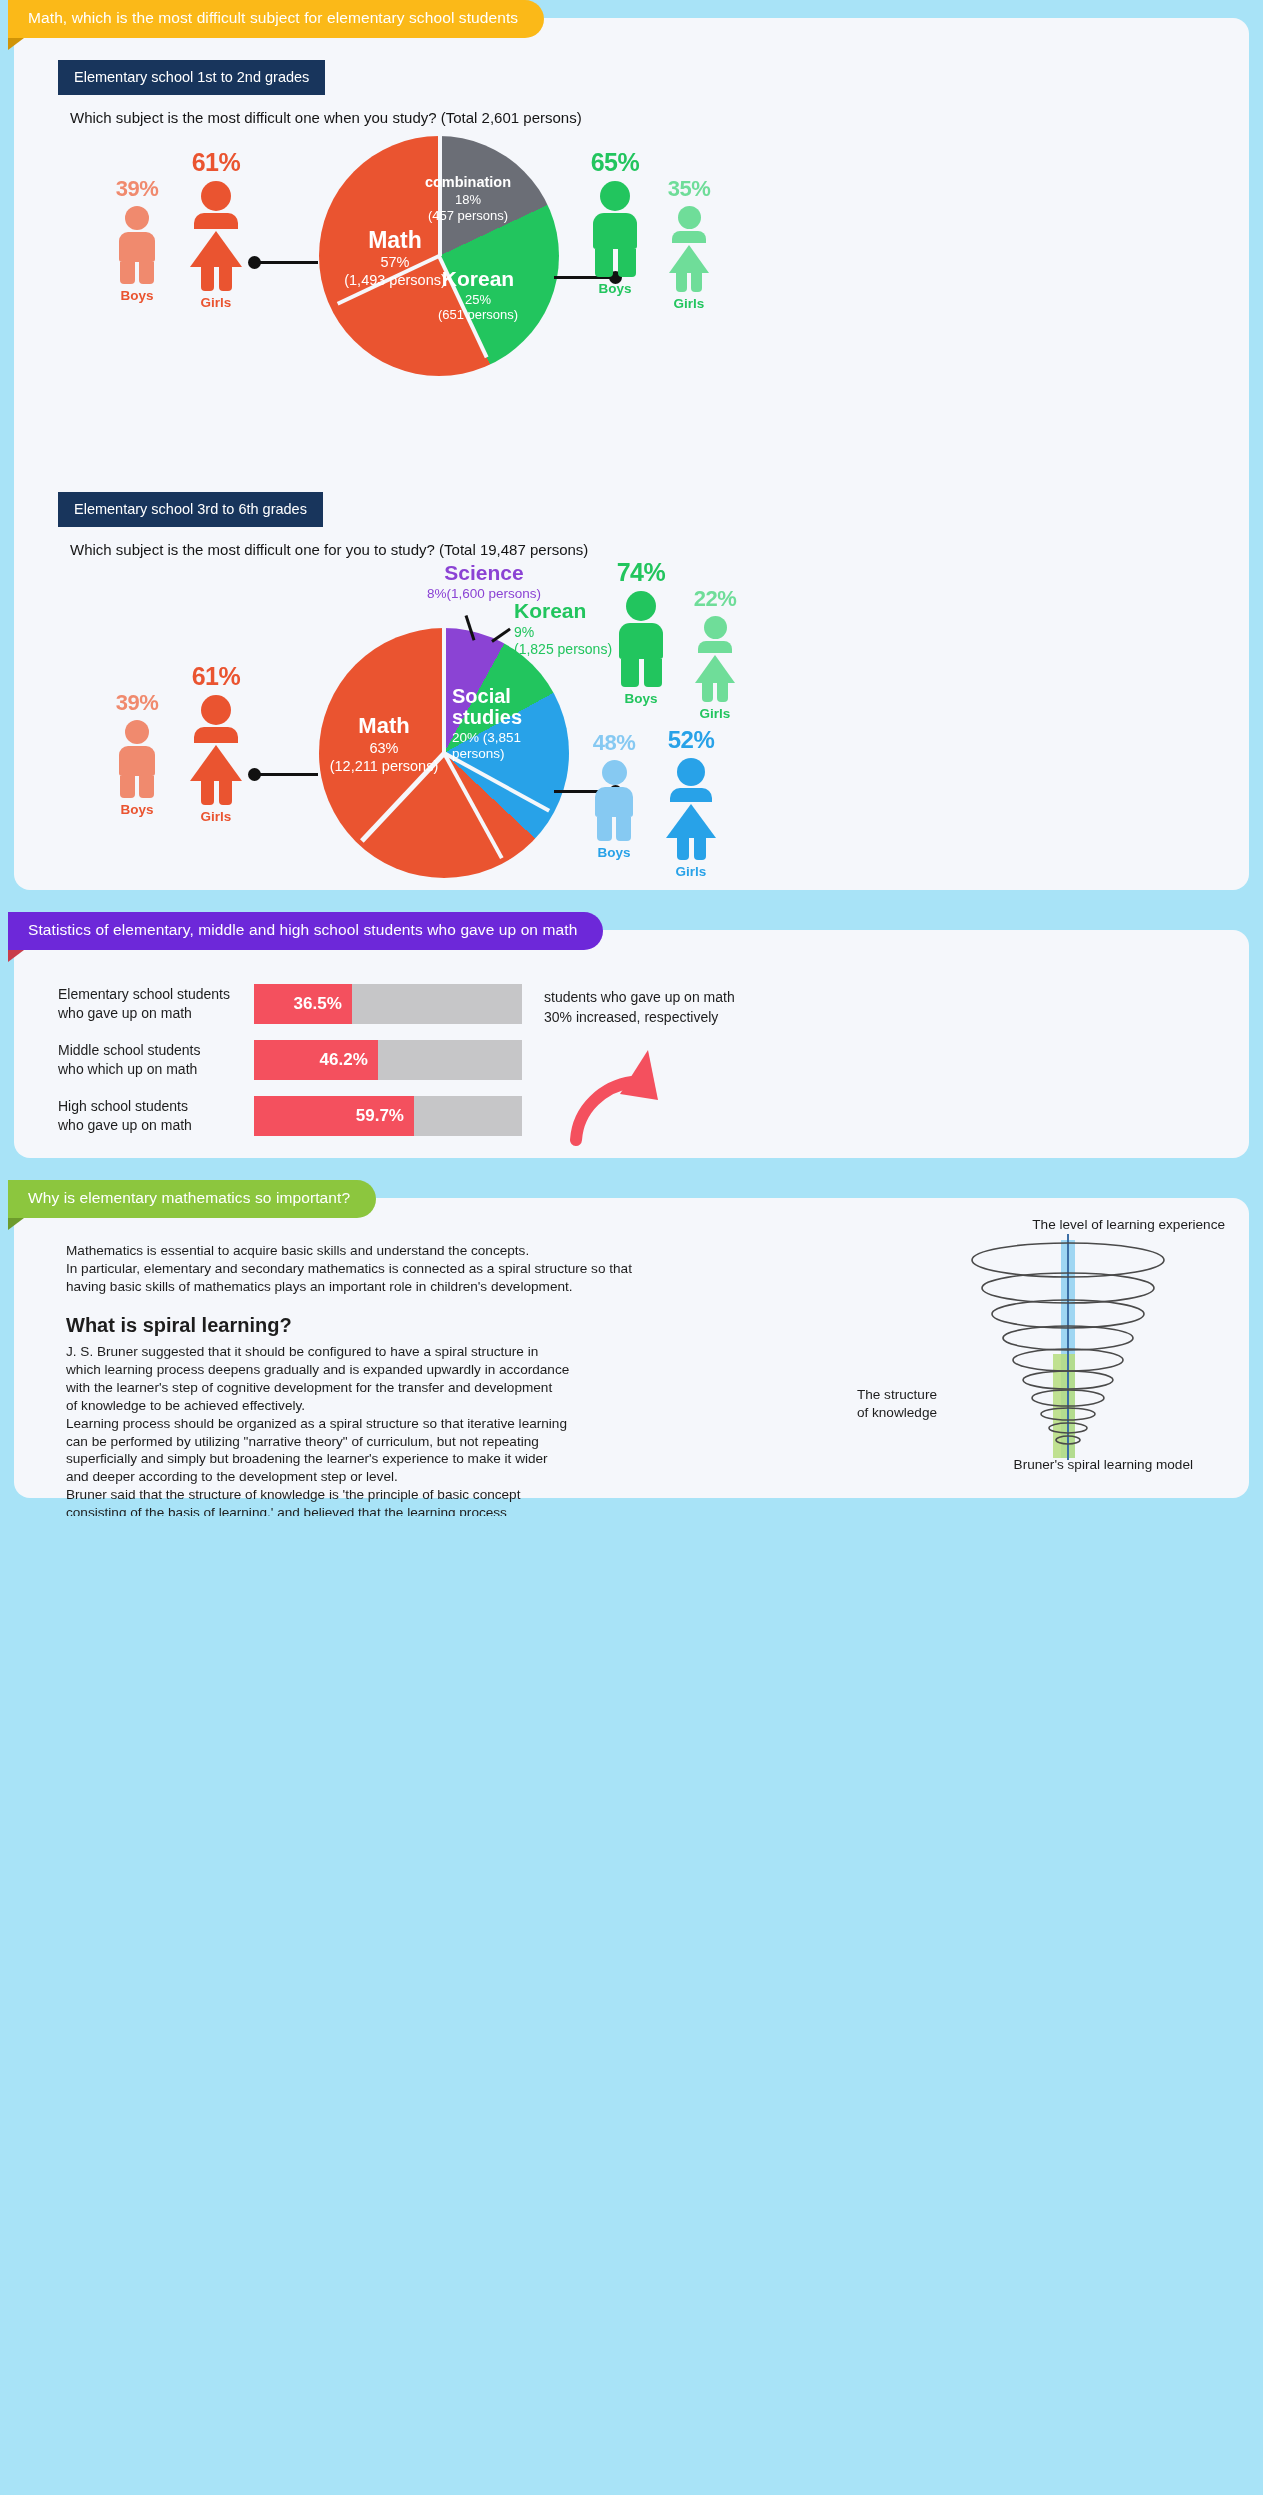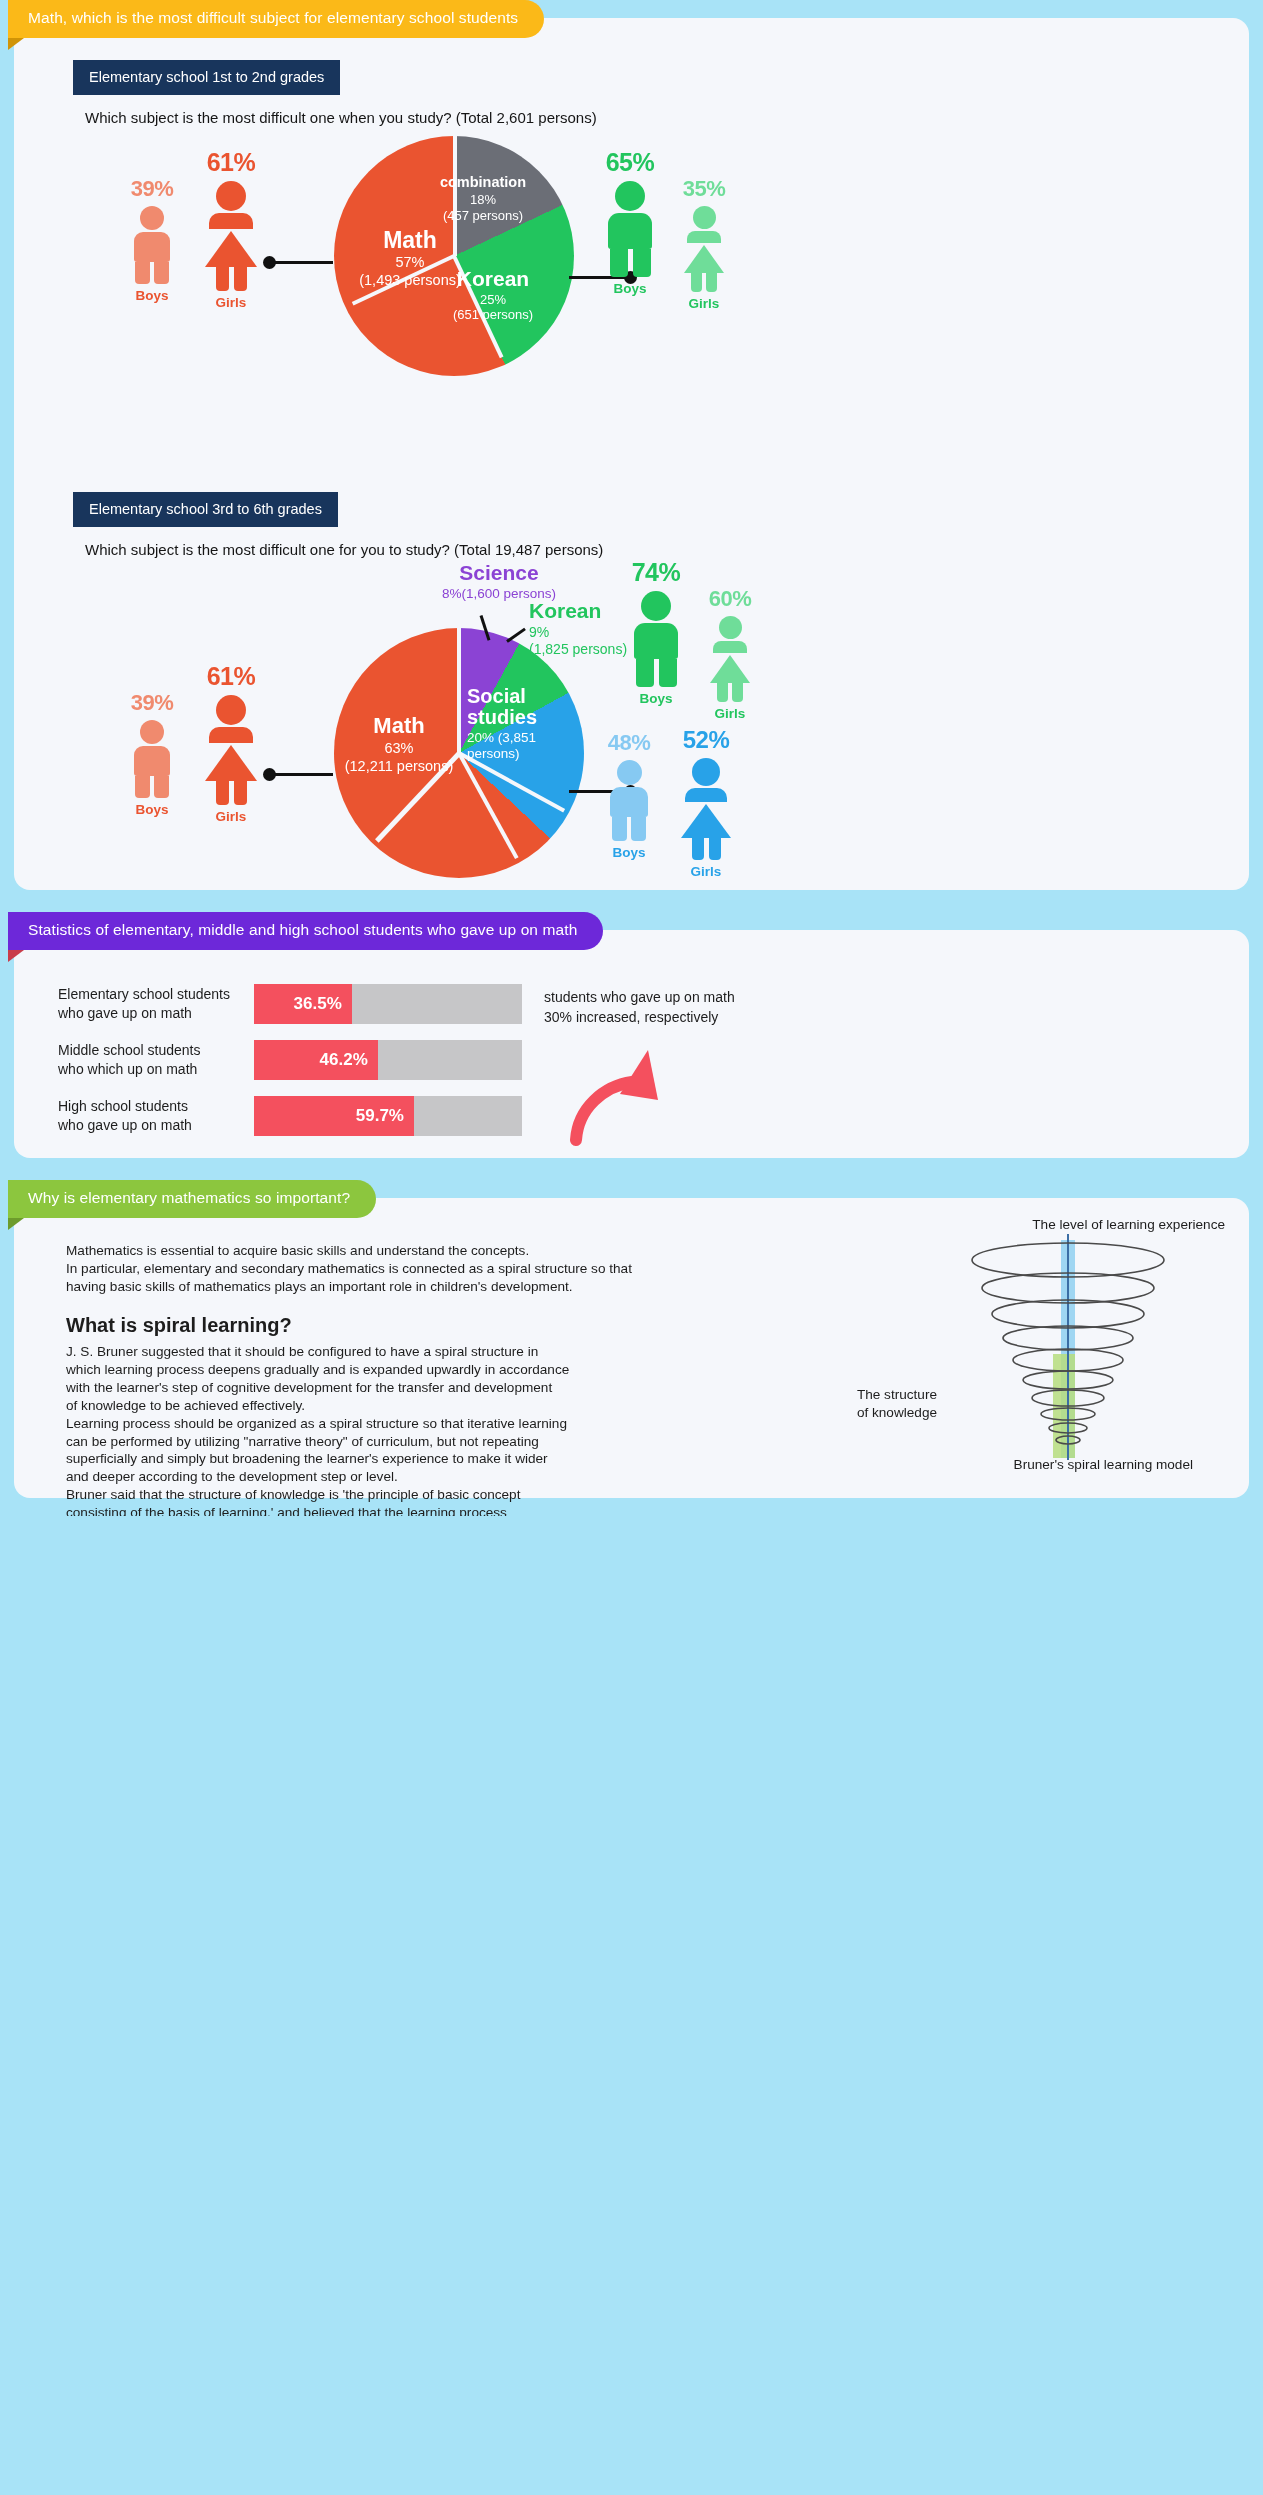--- a/index.html
+++ b/index.html
@@ -42,21 +42,21 @@
   .ribbon.green:after  { border-color: #6d9c2c transparent transparent transparent; }
 
   
   .panel {
     background: #f5f7fb;
     border-radius: 16px;
     margin: -20px 14px 0 14px;
     position: relative;
     z-index: 1;
   }
-  .panel.p1 { padding: 42px 0 26px 15px; height: 872px; }
+  .panel.p1 { padding: 42px 0 26px 0; height: 872px; }
   .panel.p2 { padding: 38px 0 30px 0; height: 228px; }
   .panel.p3 { padding: 40px 0 26px 0; height: 300px; }
 
   .gap { height: 22px; }
 
   
   .chip {
     display: inline-block;
     background: #18355c;
     color: #fff;
@@ -307,21 +307,21 @@
           <div class="body" style="width:44px;height:36px;background:#22c55e;border-radius:11px 11px 3px 3px;"></div>
           <div class="legs" style="gap:5px;width:44px;">
               <i style="width:18px;height:28px;background:#22c55e;"></i>
               <i style="width:18px;height:28px;background:#22c55e;"></i>
             </div>
         </div>
         <div class="lbl" style="color:#22c55e;">Boys</div>
       </div>
 
       <div class="fig" style="left:666px; top:28px; width:70px;">
-        <div class="pct" style="color:#6fdd99;">60%</div>
+        <div class="pct" style="color:#6fdd99;">22%</div>
         <div class="person female">
           <div class="head" style="width:23px;height:23px;background:#6fdd99;"></div>
           <div class="body" style="width:34px;height:12px;background:#6fdd99;border-radius:8px 8px 0 0;"></div>
           <div class="skirt" style="border-width:0 20px 28px 20px;border-color:transparent transparent #6fdd99 transparent;"></div>
           <div class="legs" style="gap:4px;">
               <i style="width:11px;height:19px;background:#6fdd99;"></i>
               <i style="width:11px;height:19px;background:#6fdd99;"></i>
             </div>
         </div>
         <div class="lbl" style="color:#22c55e;">Girls</div>

